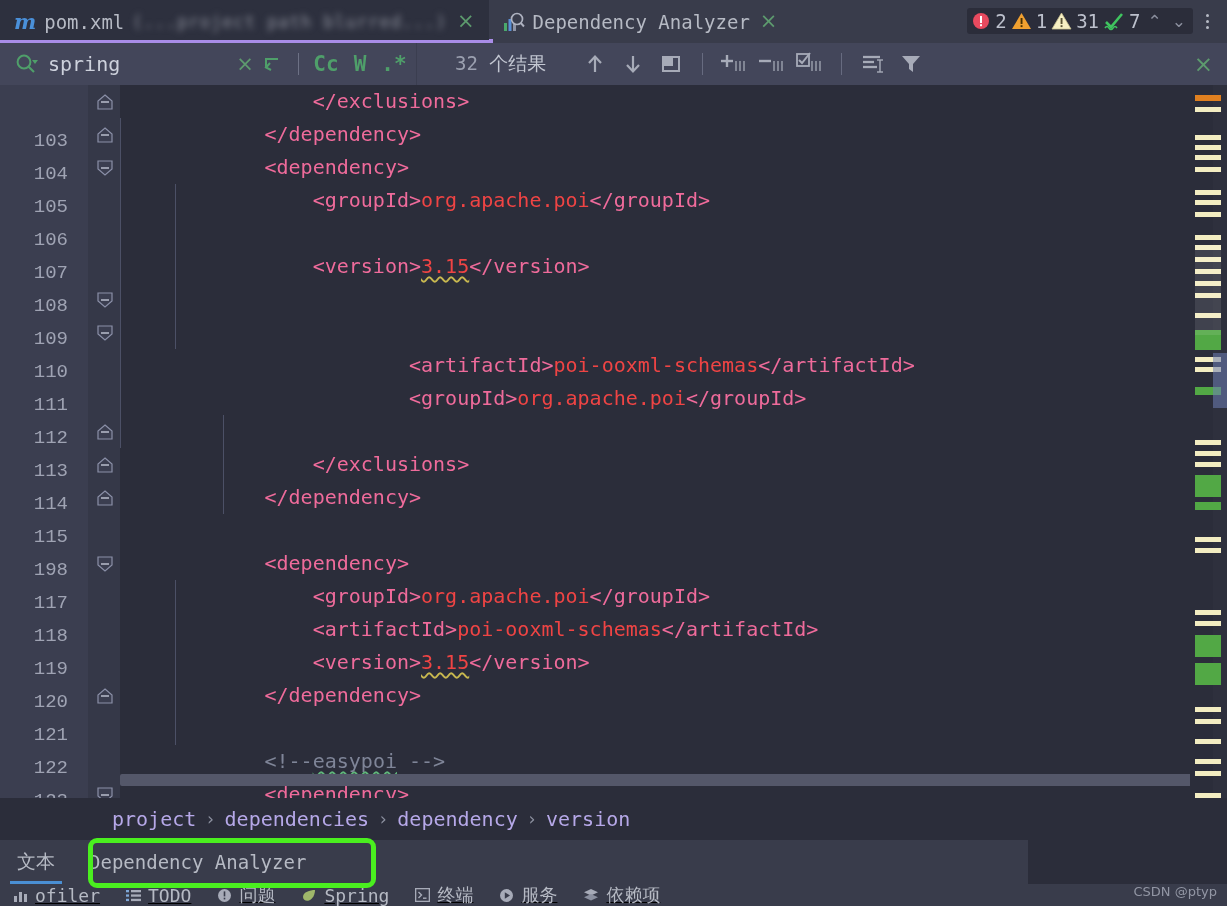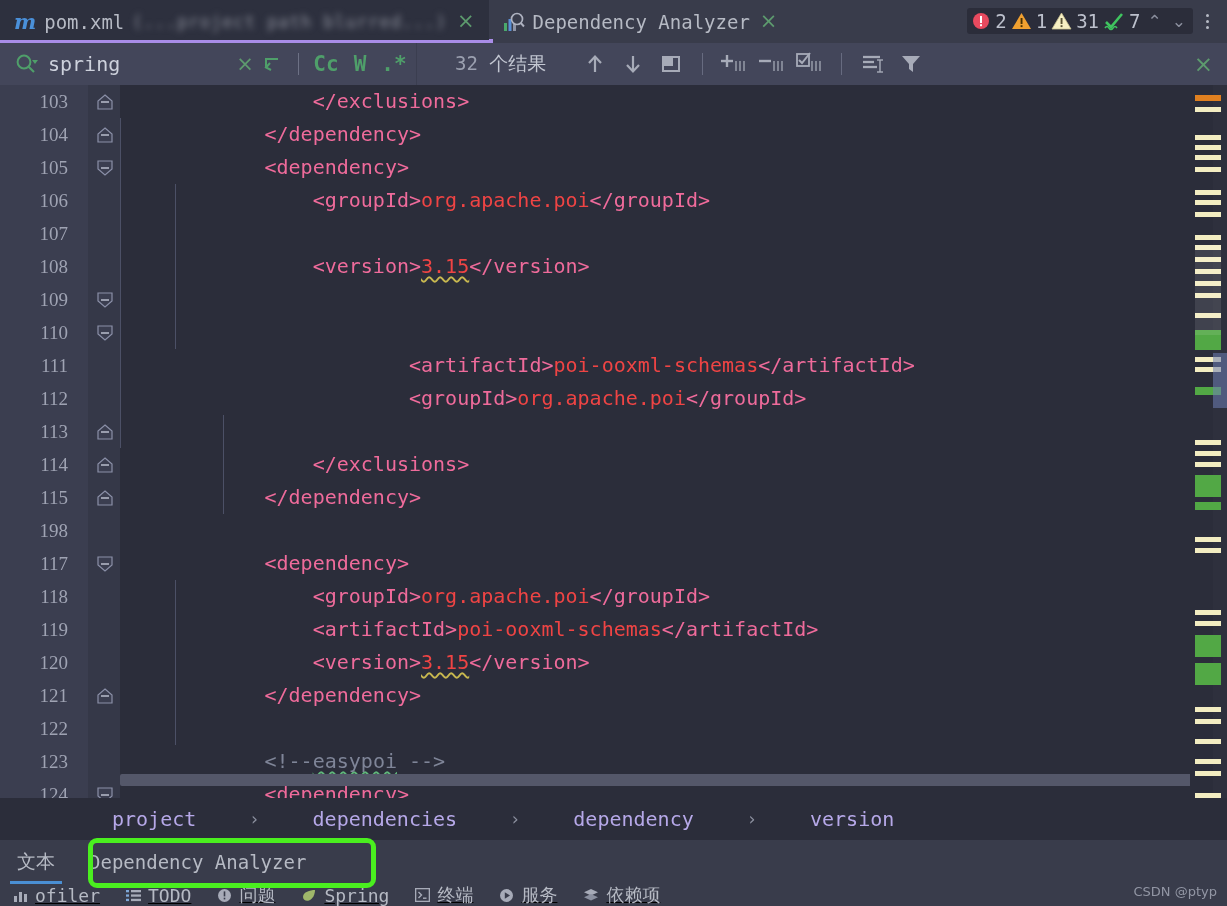--- a/index.html
+++ b/index.html
@@ -108,21 +108,22 @@
     background: #3b3e50;
   }
   .foldstrip {
     position: absolute; left: 88px; top: 0; width: 32px; height: 713px;
     background: #353848;
   }
   .code-area { position: absolute; left: 120px; top: 0; right: 0; height: 713px; }
   .lnum {
     position: absolute; left: 0; width: 68px; text-align: right;
     color: #9fa3b3; font-size: 19px; line-height: 33px;
-    font-family: Liberation Serif, serif;
+    font-family: Liberation Mono, monospace;
+    margin-top: 40px;
   }
   .codetext {
     position: absolute; left: 0; top: 0; height: 33px; line-height: 33px;
     font-size: 20px; color: #e8eaf2; white-space: pre;
     font-family: "DejaVu Sans Mono", monospace;
   }
   .tag { color: #ef6b9b; }
   .val { color: #ef4444; }
   .comment { color: #7f8598; }
   .wavy {
@@ -166,28 +167,28 @@
   
   .hscroll {
     position: absolute; left: 120px; bottom: 12px; height: 12px;
     width: 1078px; background: #545769; border-radius: 2px;
   }
 
   
   .breadcrumb {
     position: absolute; top: 798px; left: 0; width: 1227px; height: 42px;
     background: #2b2d3a; display: flex; align-items: center; padding-left: 112px;
-    font-size: 20px; font-family: "DejaVu Sans Mono", monospace; gap: 44px;
+    font-size: 20px; font-family: "DejaVu Sans Mono", monospace;
   }
   .crumb { color: #b6a8e8; }
   .crumb-sep { color: #8b8f9e; margin: 0 9px; font-size: 17px; }
 
   
   .bottomtabs {
-    position: absolute; top: 840px; left: 0; width: 1227px; height: 44px;
+    position: absolute; top: 840px; left: 0; width: 1028px; height: 44px;
     background: #393c4b; display: flex; align-items: center;
   }
   .btab {
     height: 44px; display: flex; align-items: center; padding: 0 17px;
     color: #b6bac4; font-size: 19px; position: relative;
   }
   .btab.zh { font-family: "DejaVu Sans", sans-serif; }
   .btab.active::after {
     content: ""; position: absolute; left: 10px; right: 10px; bottom: 0;
     height: 3px; background: #4a8fd4;

